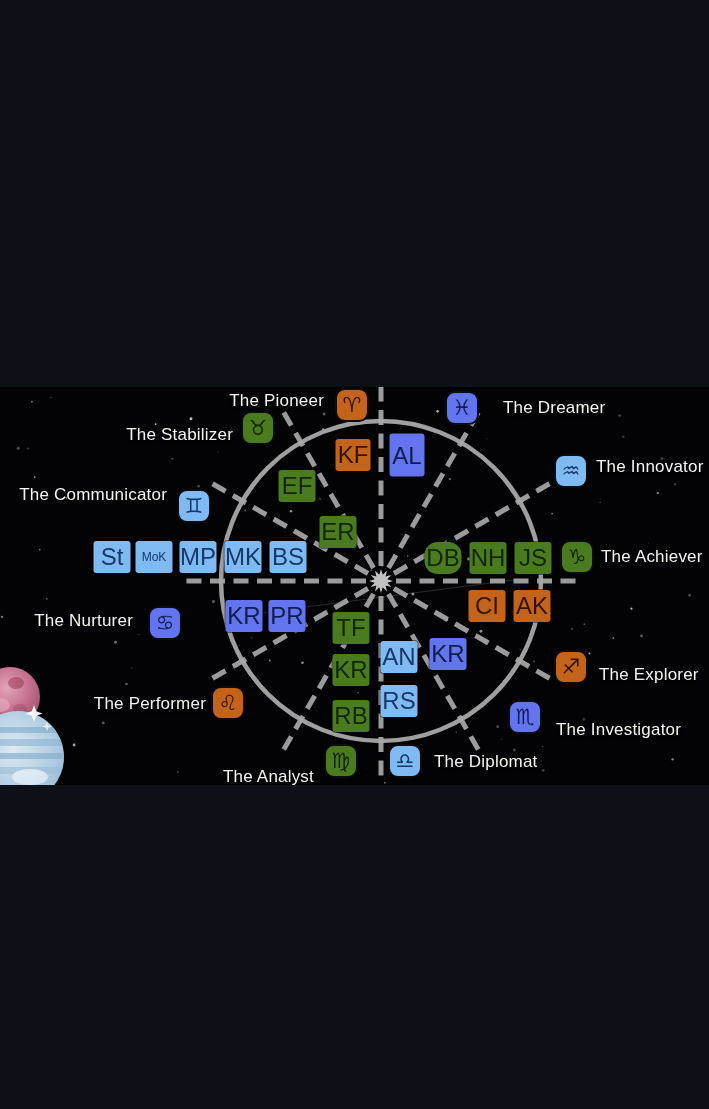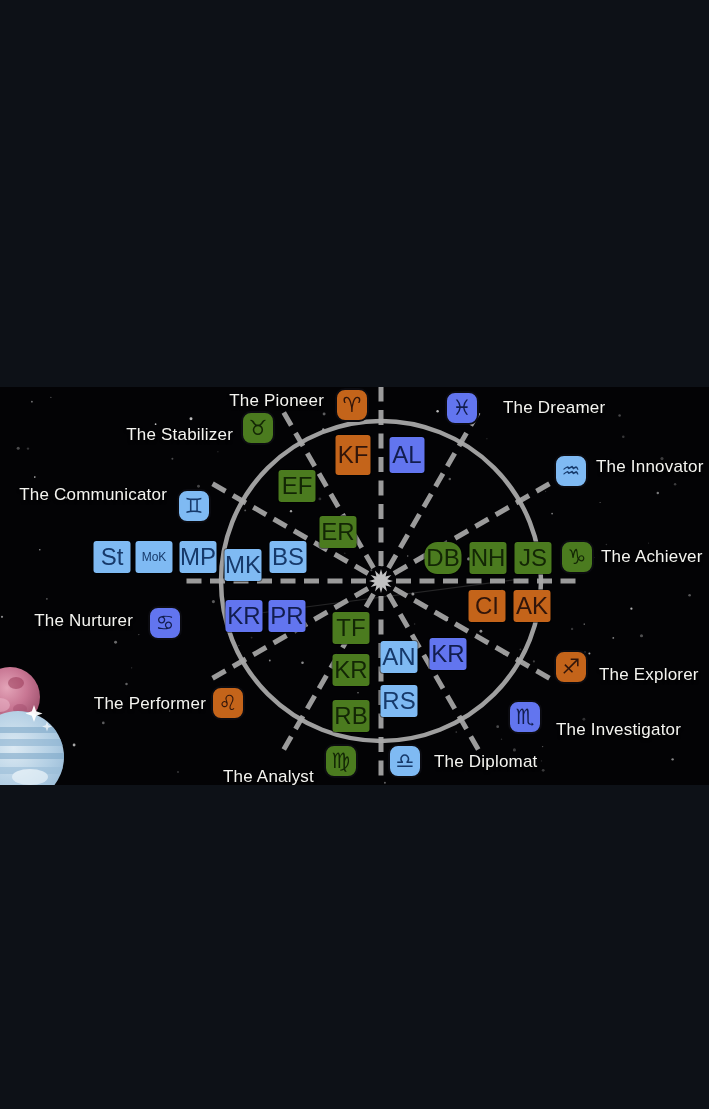--- a/index.html
+++ b/index.html
@@ -252,28 +252,28 @@
     </div>
     <div class="sign-label side-right" style="left: 601px; top: 169px;">The Achiever</div>
     <div class="sign-badge tone-sky" style="left: 571px; top: 84px;">
       <span class="sign-symbol">♒</span>
     </div>
     <div class="sign-label side-right" style="left: 596px; top: 79px;">The Innovator</div>
     <div class="sign-badge tone-indigo" style="left: 462px; top: 21px;">
       <span class="sign-symbol">♓</span>
     </div>
     <div class="sign-label side-right" style="left: 503px; top: 20px;">The Dreamer</div>
-    <div class="chip tone-orange" style="left: 353px; top: 68px; width: 35px; height: 40px;">KF</div>
-    <div class="chip tone-indigo" style="left: 407px; top: 68px; width: 35px; height: 36px;">AL</div>
+    <div class="chip tone-orange" style="left: 353px; top: 68px; width: 35px; height: 32px;">KF</div>
+    <div class="chip tone-indigo" style="left: 407px; top: 68px; width: 35px; height: 43px;">AL</div>
     <div class="chip tone-green" style="left: 297px; top: 99px;">EF</div>
     <div class="chip tone-green" style="left: 338px; top: 145px;">ER</div>
     <div class="chip tone-sky" style="left: 112px; top: 170px;">St</div>
     <div class="chip tone-sky small-text" style="left: 154px; top: 170px;">MoK</div>
     <div class="chip tone-sky" style="left: 198px; top: 170px;">MP</div>
-    <div class="chip tone-sky" style="left: 243px; top: 170px; margin-top: 8px;">MK</div>
+    <div class="chip tone-sky" style="left: 243px; top: 170px;">MK</div>
     <div class="chip tone-sky" style="left: 288px; top: 170px;">BS</div>
     <div class="chip tone-green" style="left: 443px; top: 171px; border-radius: 13px;">DB</div>
     <div class="chip tone-green" style="left: 488px; top: 171px;">NH</div>
     <div class="chip tone-green" style="left: 533px; top: 171px;">JS</div>
     <div class="chip tone-orange" style="left: 487px; top: 219px;">CI</div>
     <div class="chip tone-orange" style="left: 532px; top: 219px;">AK</div>
     <div class="chip tone-indigo" style="left: 244px; top: 229px;">KR</div>
     <div class="chip tone-indigo" style="left: 287px; top: 229px;">PR</div>
     <div class="chip tone-green" style="left: 351px; top: 241px;">TF</div>
     <div class="chip tone-green" style="left: 351px; top: 283px;">KR</div>

